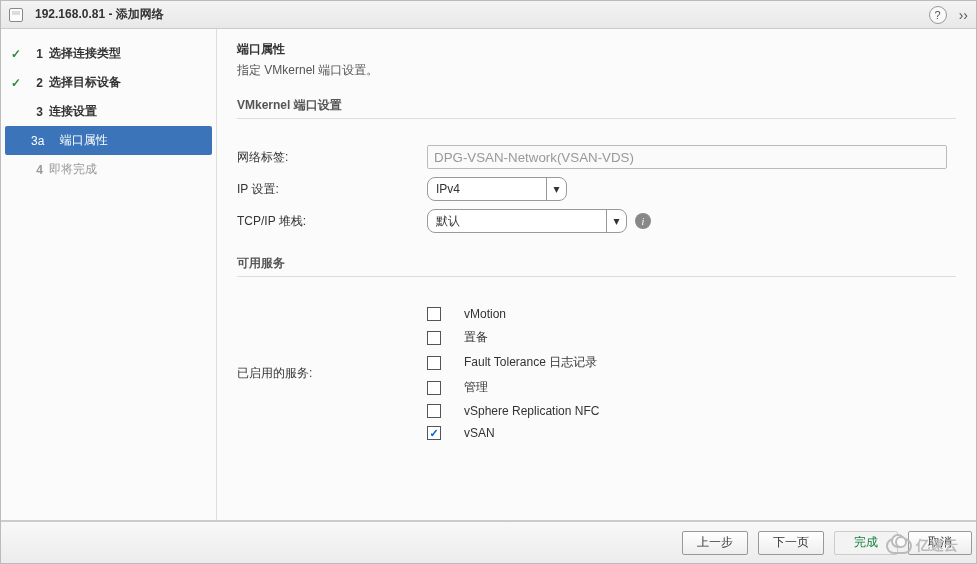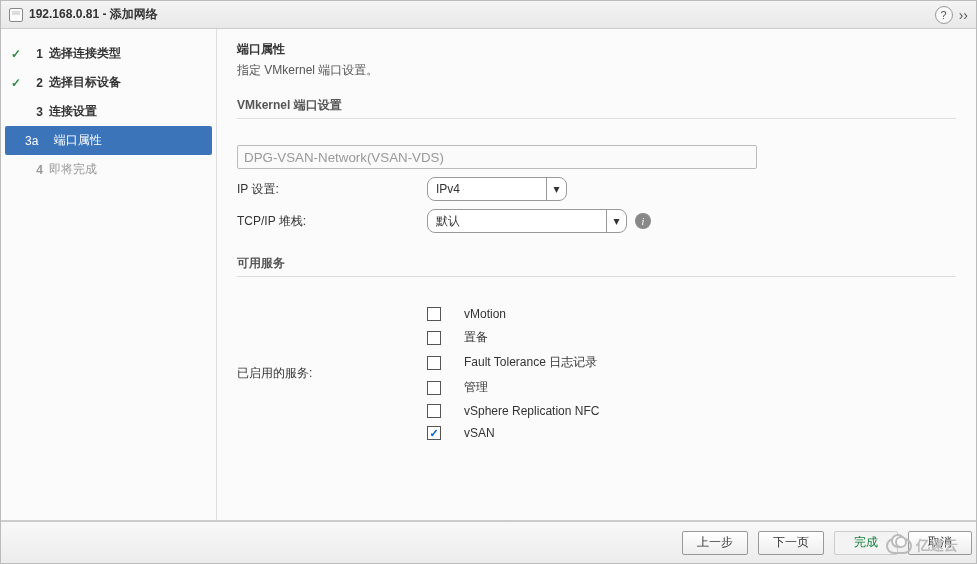--- a/index.html
+++ b/index.html
@@ -19,21 +19,21 @@
       border: 1px solid #bbb;
       position: relative;
     }
     .titlebar {
       height: 28px;
       background: linear-gradient(#f4f4f4,#e8e8e8);
       border-bottom: 1px solid #ccc;
       display: flex;
       align-items: center;
       padding: 0 8px;
-      gap: 6px;
+      gap: 12px;
     }
     .host-icon {
       width: 14px; height: 14px;
       border: 1px solid #888;
       border-radius: 2px;
       background: #fdfdfd;
       position: relative;
     }
     .host-icon:after {
       content:""; position:absolute; left:2px; right:2px; top:2px; height:4px; background:#ddd;
@@ -65,21 +65,21 @@
     }
     .check-icon {
       color: #2b8a3e;
       width:14px;
       font-weight:bold;
       text-align:center;
     }
     .step-num { font-weight:bold; width:14px; text-align:right; }
     .step.completed .step-label { font-weight:bold; }
     .step.noncomp .check-icon { visibility:hidden; }
-    .step.sub { padding-left: 20px; font-size:12px;}
+    .step.sub { padding-left: 26px; font-size:12px;}
     .step.active { background:#3b74b9; color:#fff; border-radius:2px; margin:0 4px;}
     .step.disabled { color:#999; }
     .main {
       flex:1;
       padding: 12px 20px 0 20px;
       overflow:hidden;
     }
     .page-title { font-weight:bold; color:#333; margin-bottom:4px; }
     .page-desc { color:#555; margin-bottom:14px; }
     .section-hdr {
@@ -180,20 +180,21 @@
       </div>
     </div>
 
     <div class="main">
       <div class="page-title">端口属性</div>
       <div class="page-desc">指定 VMkernel 端口设置。</div>
 
       <div class="section-hdr">VMkernel 端口设置</div>
 
       <div class="row">
+        <span class="lbl">网络标签:</span>
         <input class="text-input" disabled="" value="DPG-VSAN-Network(VSAN-VDS)" style="">
       </div>
 
       <div class="row">
         <span class="lbl">IP 设置:</span>
         <div class="select w140">
           <span class="sel-text">IPv4</span>
           <span class="sel-btn">▾</span>
         </div>
       </div>

